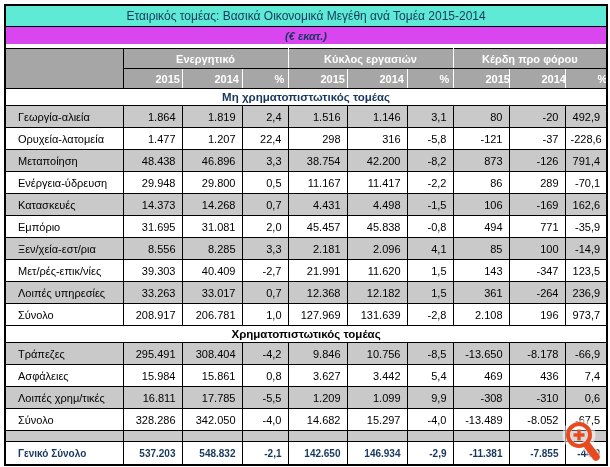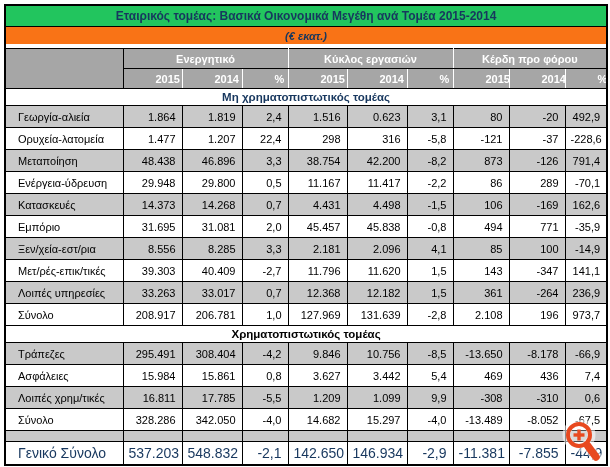--- a/index.html
+++ b/index.html
@@ -5,25 +5,25 @@
   html,body{margin:0;padding:0;}
   body{
     width:610px;height:467px;position:relative;background:#ffffff;
     font-family:"Liberation Sans", sans-serif;overflow:hidden;
   }
   .sheet{position:absolute;left:4px;top:4px;}
   table{border-collapse:collapse;table-layout:fixed;width:602px;border:2px solid #000;}
   td{padding:0 5px;font-size:11px;color:#000;height:21px;overflow:hidden;white-space:nowrap;}
   
   .title-row td{
-    background:#22c55e;color:#17375e;font-weight:bold;text-align:center;
+    background:#5eead4;color:#17375e;font-weight:normal;text-align:center;
     font-size:12px;height:20px;border-bottom:1px solid #000;
   }
   .sub-row td{
-    background:#f97316;color:#17375e;font-weight:bold;font-style:italic;
+    background:#d946ef;color:#17375e;font-weight:bold;font-style:italic;
     text-align:center;font-size:11px;height:17px;
   }
   .gap-row td{height:4px;background:#ffffff;padding:0;}
   .group-row td,.year-row td{
     background:#a6a6a6;color:#ffffff;font-weight:bold;text-align:center;
     border:1px solid #fff;border-top:1px solid #000;border-bottom:1px solid #000;margin-left:32px;
   }
   .group-row td{height:19px;}
   .year-row td{height:19px;font-size:11px;padding-left:32px;}
   td.corner{background:#a6a6a6;border:1px solid #000;}
@@ -36,22 +36,22 @@
   .section-row.blue td{color:#17375e;border-radius:8px;}
   .section-row.black td{color:#000;}
   
   tbody td{border:1px solid #000;}
   tr.shaded td{background:#c9c9c9;}
   tr.plain td{background:#ffffff;}
   td.lbl{text-align:left;padding-left:12px;}
   td.num{text-align:right;padding-right:6px;}
   tr.spacer td{height:10px;background:#c9c9c9;padding:0;}
   tr.grand td{
-    background:#ffffff;color:#17375e;font-weight:normal;height:22px;
-    font-size:14px;border-top:1px solid #000;
+    background:#ffffff;color:#17375e;font-weight:bold;height:22px;
+    font-size:10px;border-top:1px solid #000;
   }
   
   .watermark{position:absolute;left:560px;top:420px;width:44px;height:44px;cursor:pointer;}
 </style>
 </head>
 <body>
 
 <div class="sheet">
   <table>
     <colgroup>
@@ -97,21 +97,21 @@
     <tbody>
         <tr class="section-row blue">
           <td class="" colspan="10">Μη χρηματοπιστωτικός τομέας</td>
         </tr>
         <tr class="shaded">
           <td class="lbl">Γεωργία-αλιεία</td>
           <td class="num">1.864</td>
           <td class="num">1.819</td>
           <td class="num">2,4</td>
           <td class="num">1.516</td>
-          <td class="num">0.623</td>
+          <td class="num">1.146</td>
           <td class="num">3,1</td>
           <td class="num">80</td>
           <td class="num">-20</td>
           <td class="num">492,9</td>
         </tr>
         <tr class="plain">
           <td class="lbl">Ορυχεία-λατομεία</td>
           <td class="num">1.477</td>
           <td class="num">1.207</td>
           <td class="num">22,4</td>
@@ -176,30 +176,30 @@
           <td class="num">8.285</td>
           <td class="num">3,3</td>
           <td class="num">2.181</td>
           <td class="num">2.096</td>
           <td class="num">4,1</td>
           <td class="num">85</td>
           <td class="num">100</td>
           <td class="num">-14,9</td>
         </tr>
         <tr class="plain">
-          <td class="lbl">Μετ/ρές-επικ/τικές</td>
+          <td class="lbl">Μετ/ρές-επικ/νίες</td>
           <td class="num">39.303</td>
           <td class="num">40.409</td>
           <td class="num">-2,7</td>
-          <td class="num">11.796</td>
+          <td class="num">21.991</td>
           <td class="num">11.620</td>
           <td class="num">1,5</td>
           <td class="num">143</td>
           <td class="num">-347</td>
-          <td class="num">141,1</td>
+          <td class="num">123,5</td>
         </tr>
         <tr class="shaded">
           <td class="lbl">Λοιπές υπηρεσίες</td>
           <td class="num">33.263</td>
           <td class="num">33.017</td>
           <td class="num">0,7</td>
           <td class="num">12.368</td>
           <td class="num">12.182</td>
           <td class="num">1,5</td>
           <td class="num">361</td>

